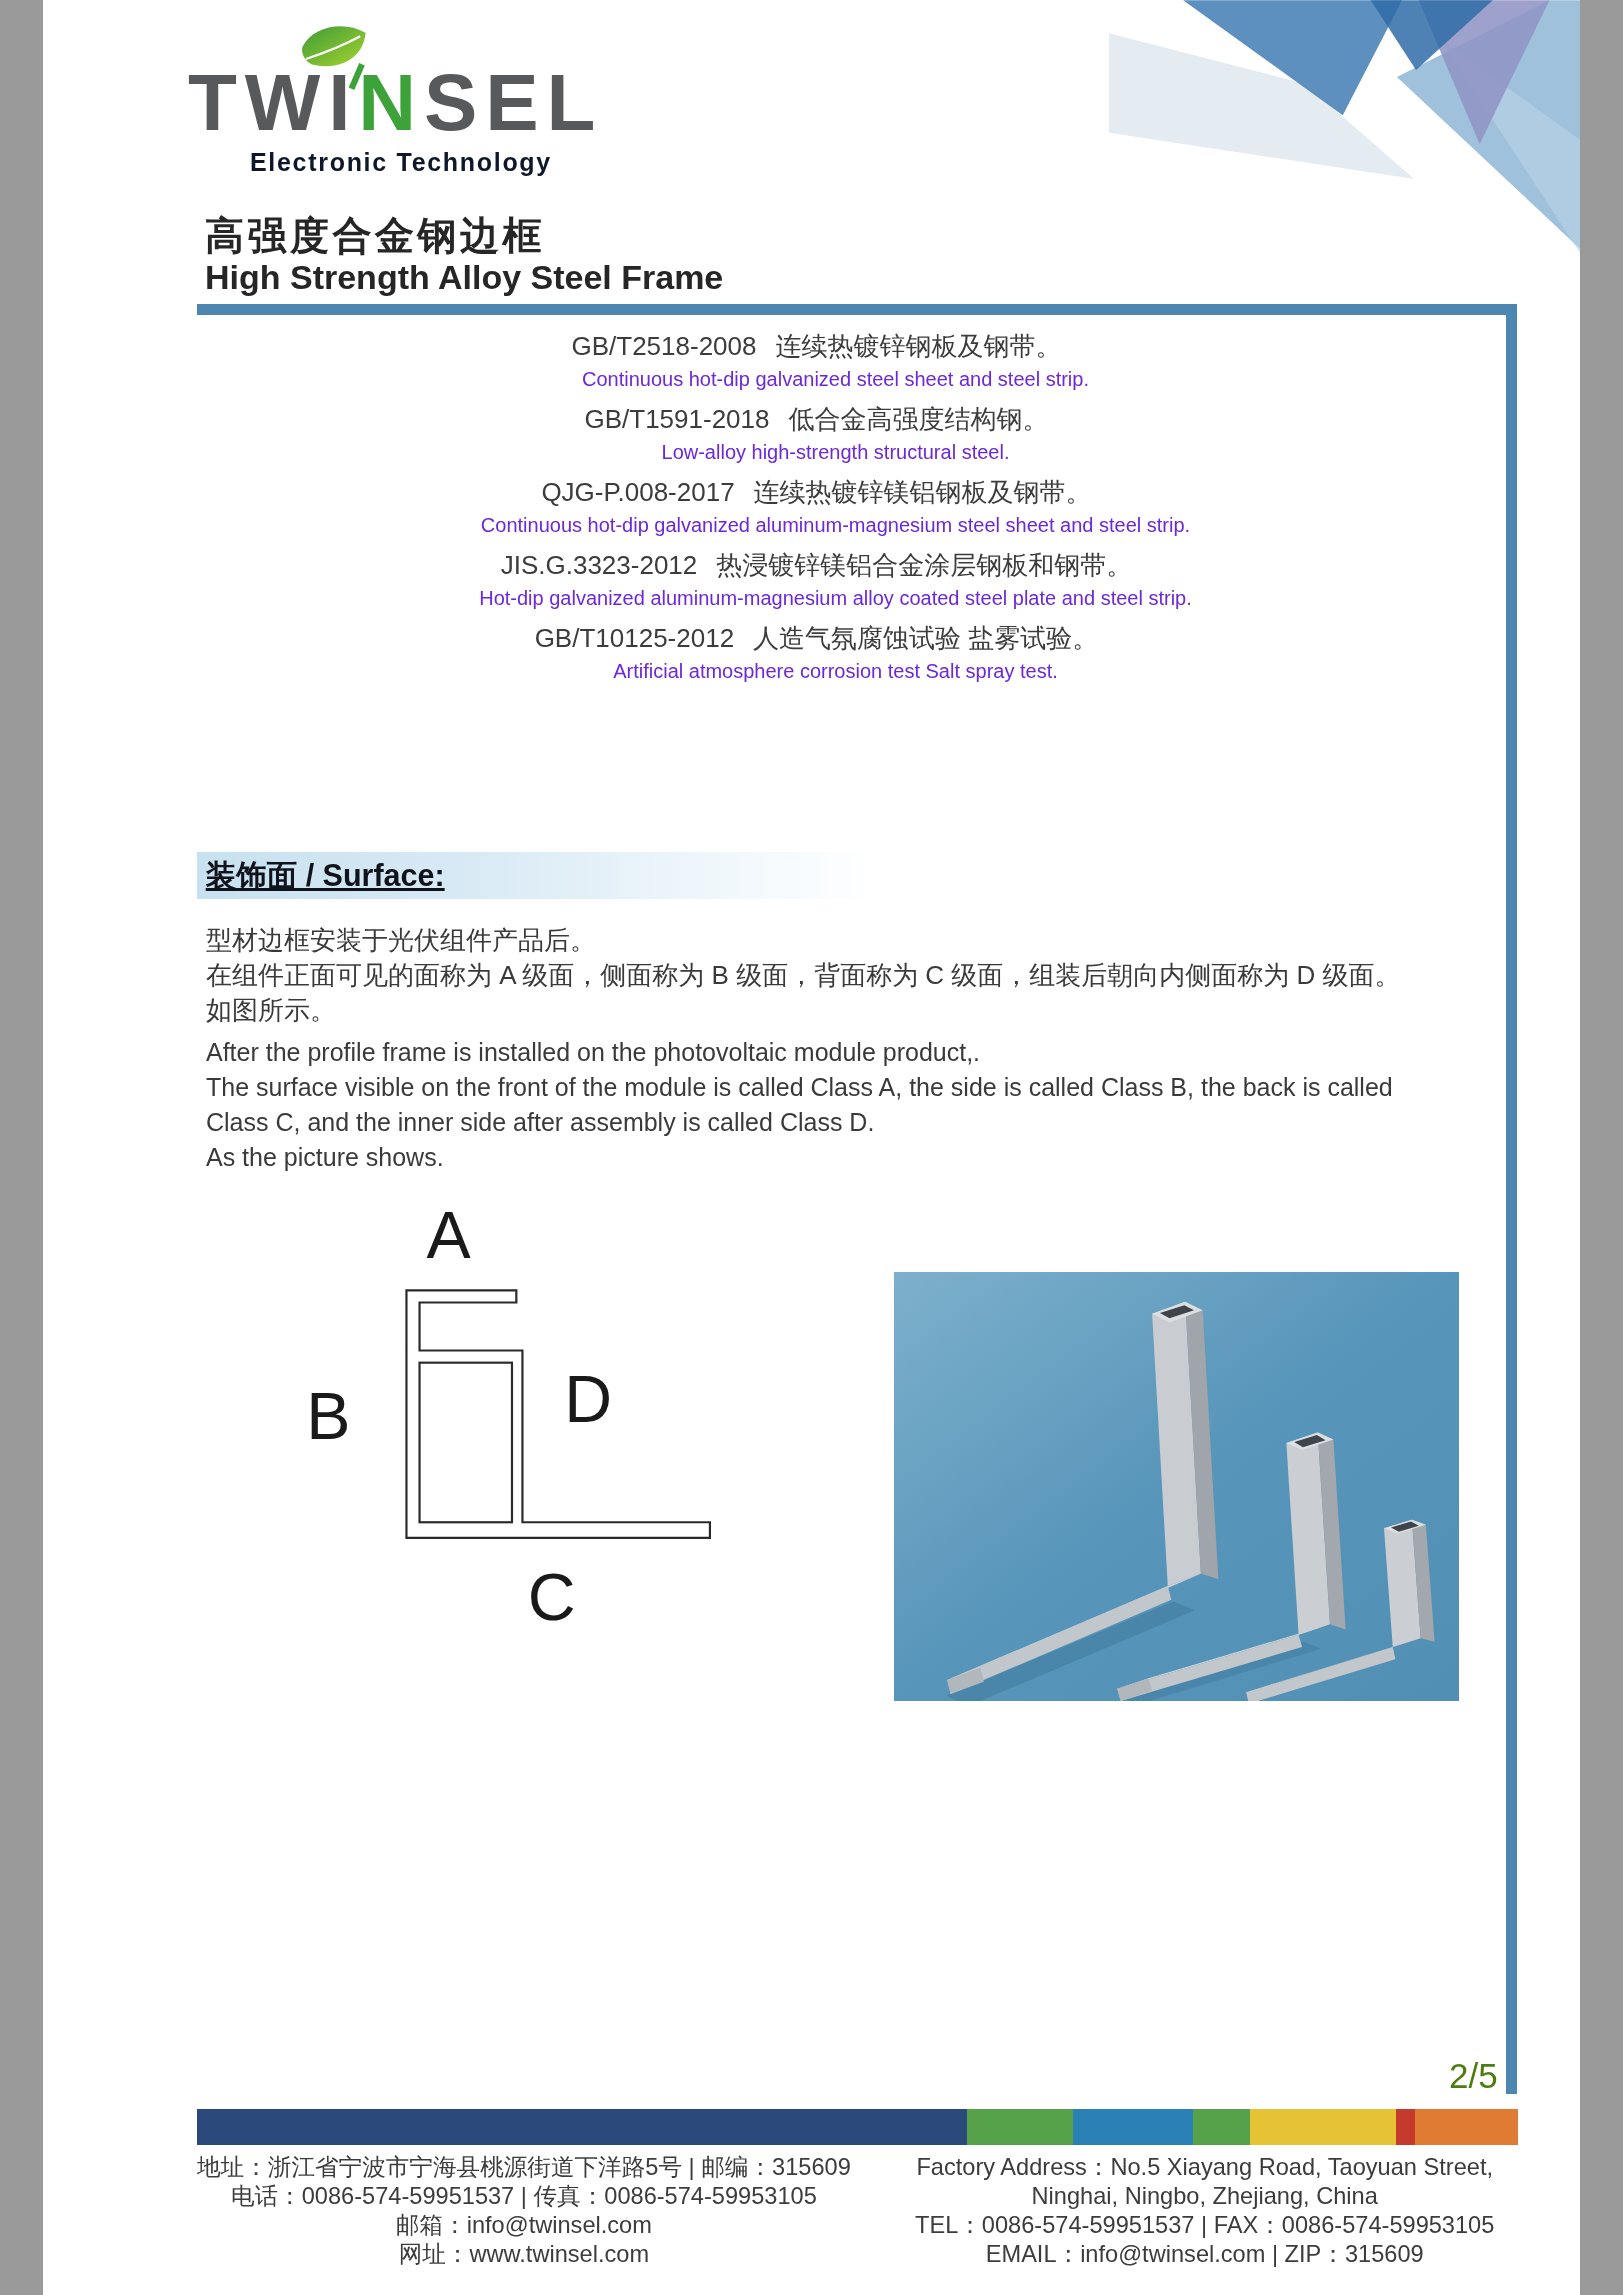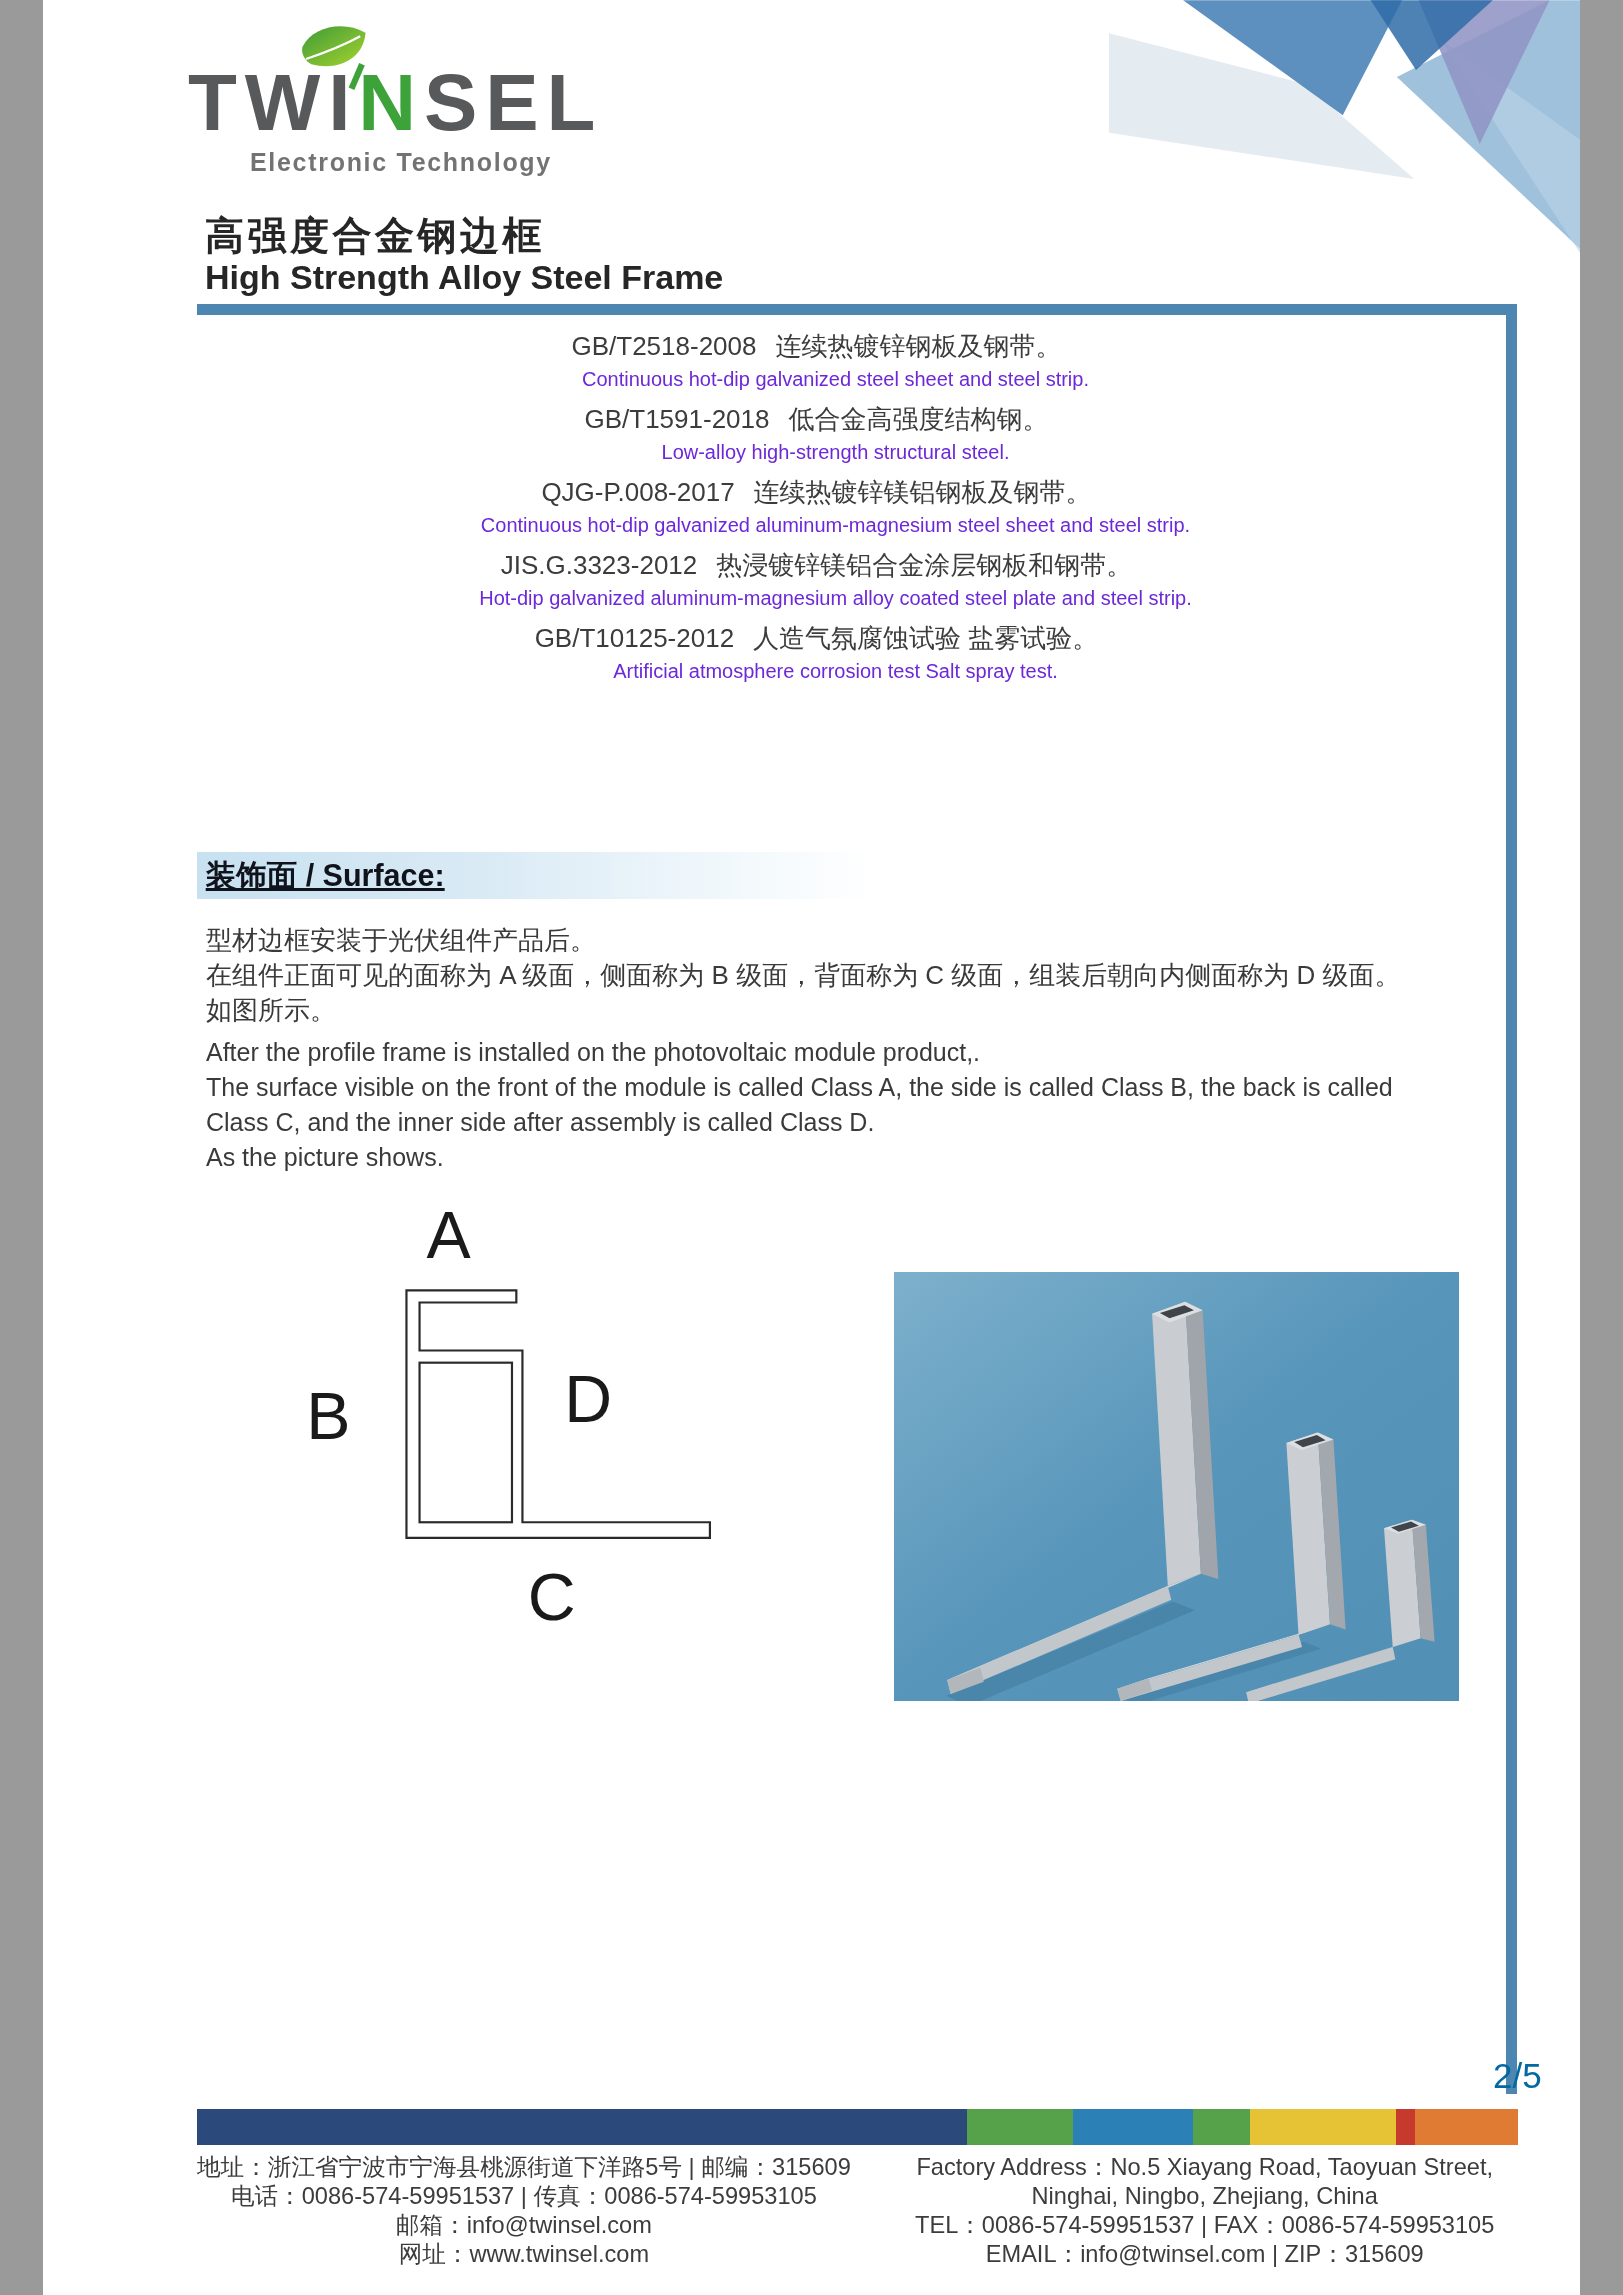--- a/index.html
+++ b/index.html
@@ -5,21 +5,21 @@
   html,body{margin:0;padding:0;background:#9a9a9a;}
   .page{
     position:relative;width:1537px;height:2295px;background:#ffffff;
     margin:0 auto;overflow:hidden;
     font-family:"Liberation Sans",sans-serif;color:#3a3a3a;
   }
   .abs{position:absolute;}
   
   .logo-text{left:145px;top:63px;font-size:80px;font-weight:700;letter-spacing:7.9px;line-height:1;color:#58595b;white-space:nowrap;}
   .logo-text .n-green{color:#3da23a;}
-  .logo-sub{left:207px;top:148px;font-size:25px;font-weight:700;letter-spacing:1.7px;color:#737373;white-space:nowrap;}
+  .logo-sub{left:207px;top:148px;font-size:25px;font-weight:700;letter-spacing:1.7px;color:#0f172a;white-space:nowrap;}
   
   .title-zh{left:162px;top:209px;font-size:39px;font-weight:700;letter-spacing:3.5px;color:#262626;white-space:nowrap;}
   .title-en{left:162px;top:258px;font-size:34px;font-weight:700;color:#262626;white-space:nowrap;}
   .rule-h{left:154px;top:304px;width:1320px;height:11.3px;background:#4e86b2;}
   .rule-v{left:1463px;top:304px;width:11.3px;height:1790px;background:#4e86b2;}
   
   .standards{left:163px;top:330px;width:1221px;text-align:center;}
   .std-item{margin-bottom:7px;}
   .std-zh{font-size:26px;line-height:33px;color:#3c3c3c;white-space:nowrap;}
   .std-zh .code{margin-right:19px;}
@@ -28,21 +28,21 @@
   .surface-head{
     left:154px;top:852px;width:708px;height:47px;line-height:47px;
     padding-left:8.7px;font-size:30.5px;font-weight:700;color:#10131c;
     background:linear-gradient(90deg,#c7e1f0 0%,#d9eaf5 40%,#f3f9fc 78%,#ffffff 96%);
     white-space:nowrap;box-sizing:border-box;text-decoration:underline;
   }
   .para{font-size:26px;line-height:35px;color:#3a3a3a;white-space:nowrap;}
   .para-zh{left:163px;top:923px;}
   .para-en{left:163px;top:1035px;font-size:25px;}
   
-  .page-num{left:1406px;top:2056px;font-size:35px;color:#0369a1;margin-left:44px;}
+  .page-num{left:1406px;top:2056px;font-size:35px;color:#4d7c0f;}
   
   .footer-bar{left:154px;top:2109px;height:36px;display:flex;}
   .footer-bar div{height:36px;}
   .fs1{width:770px;background:#2b4a7b;}
   .fs2{width:106px;background:#55a24a;}
   .fs3{width:120px;background:#2b80b6;}
   .fs4{width:57px;background:#55a24a;}
   .fs5{width:146px;background:#e6c235;}
   .fs6{width:19px;background:#c53a2c;}
   .fs7{width:103px;background:#e07b33;}

